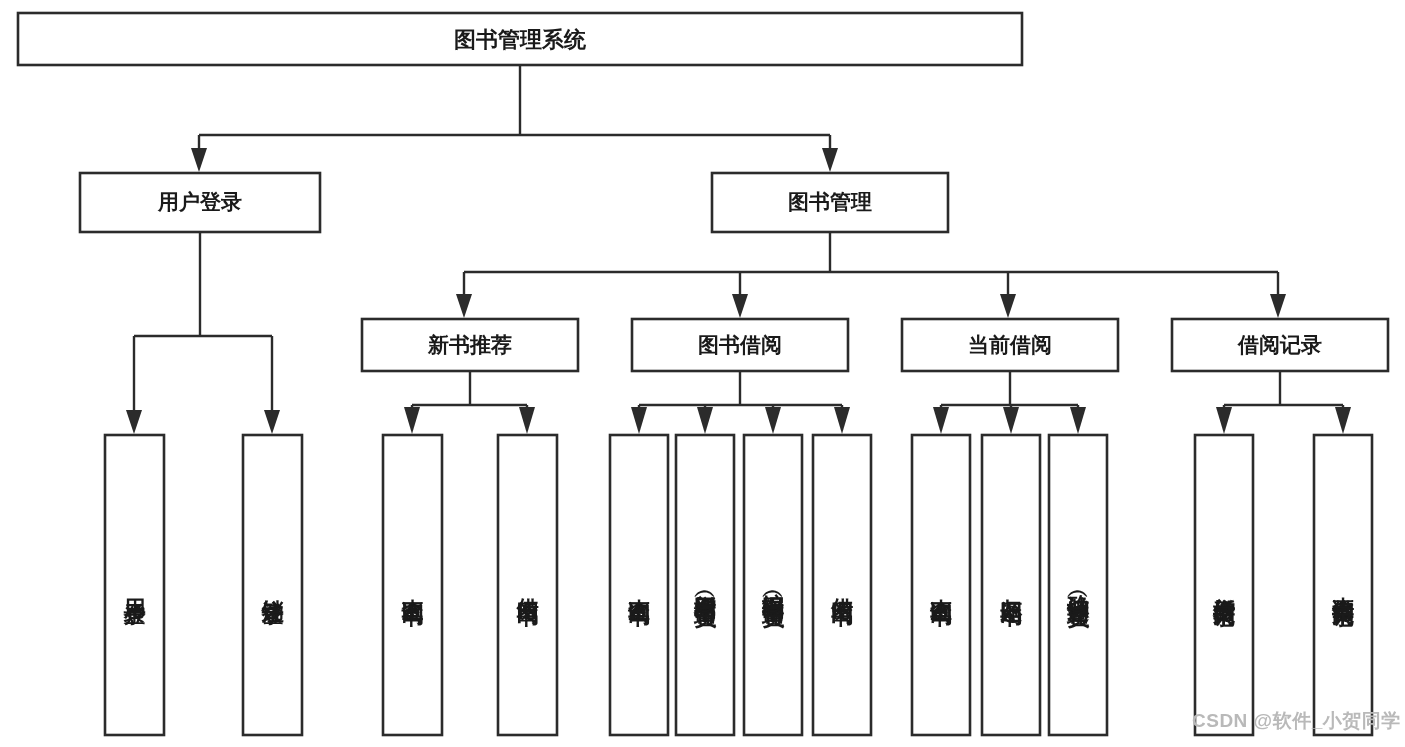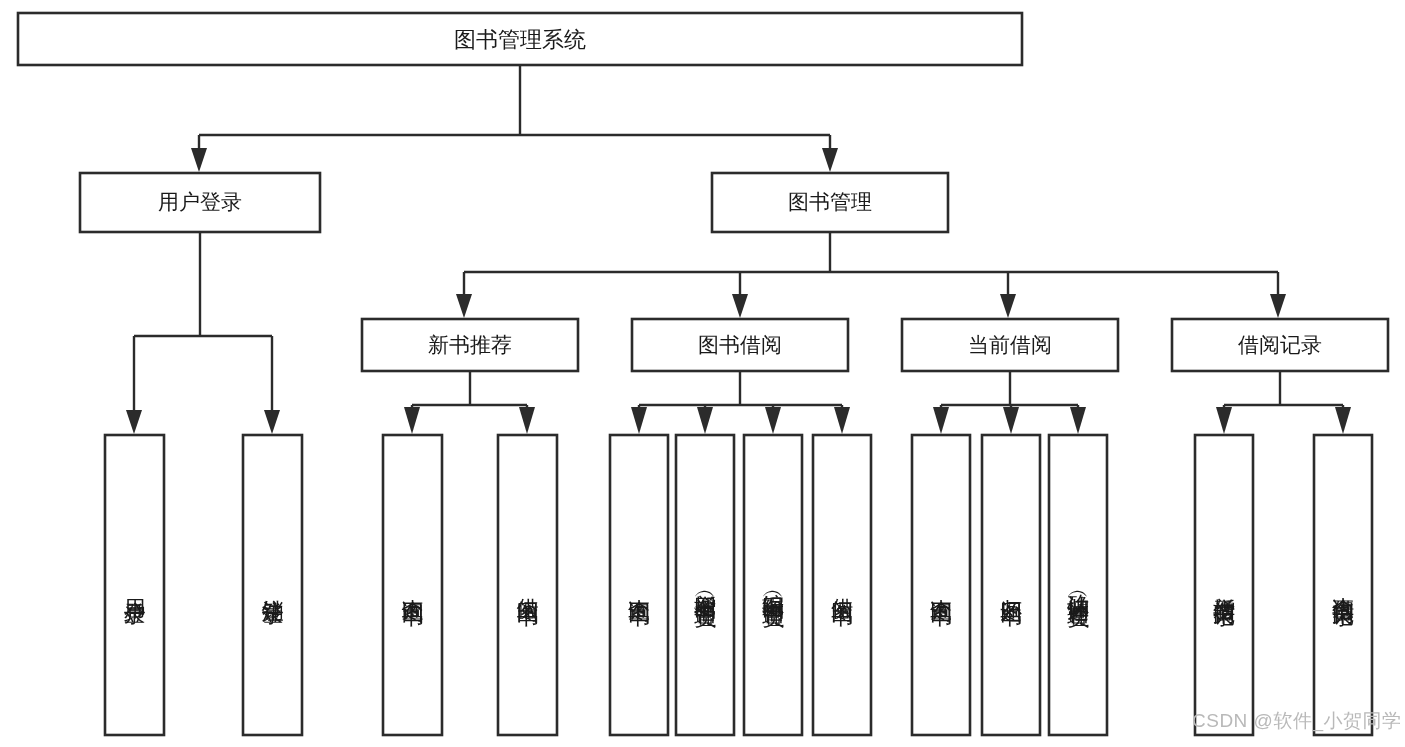--- a/index.html
+++ b/index.html
@@ -10,20 +10,21 @@
   }
   body {
     font-family: "Liberation Sans", "DejaVu Sans", sans-serif;
   }
   #diagram-root {
     position: relative;
     width: 1405px;
     height: 747px;
     background: #ffffff;
     overflow: hidden;
+    font-weight: bold;
   }
   svg#tree-svg {
     position: absolute;
     left: 0;
     top: 0;
     width: 1405px;
     height: 747px;
     display: block;
   }
   .node-box {

